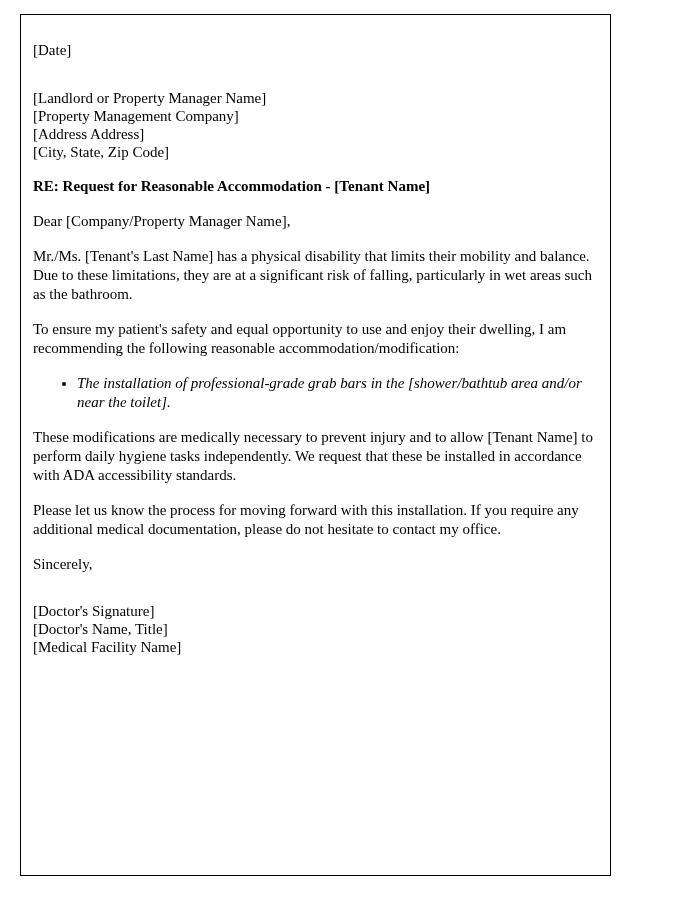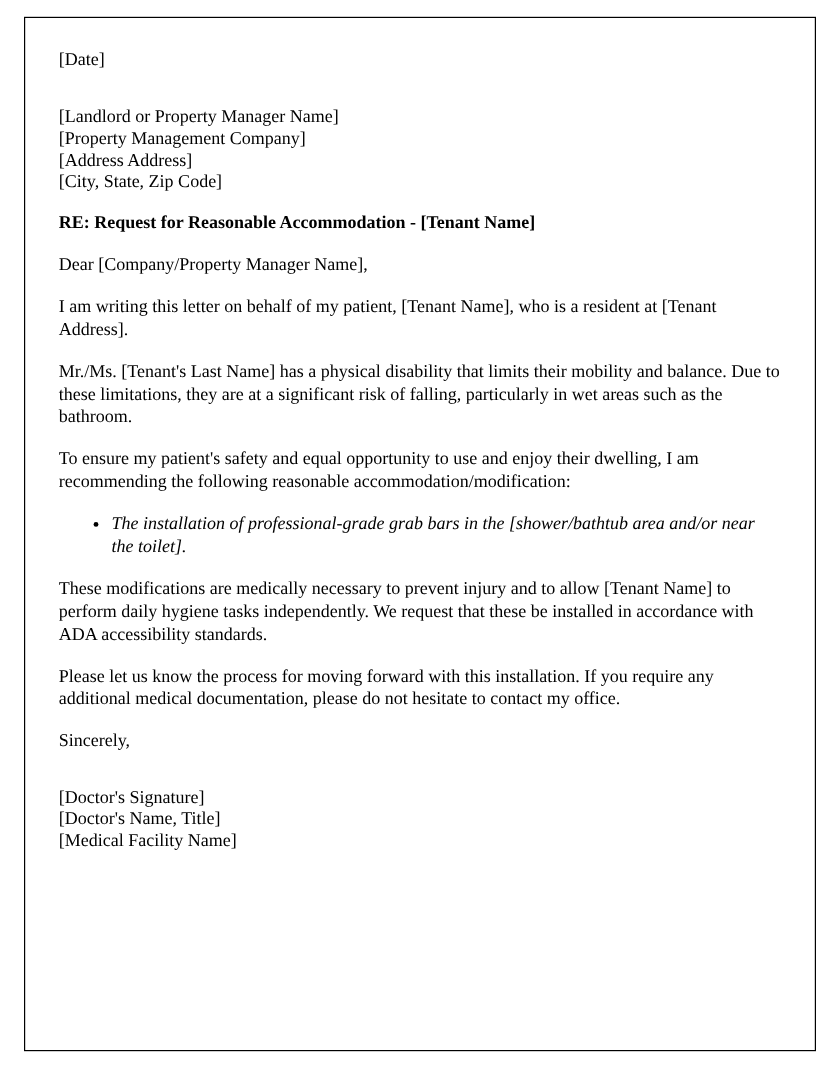--- a/index.html
+++ b/index.html
@@ -8,26 +8,26 @@
     background: #ffffff;
     width: 700px;
     height: 900px;
     font-family: "Liberation Serif", "DejaVu Serif", serif;
     color: #000000;
   }
   .page {
     position: absolute;
     left: 20px;
     top: 14px;
-    width: 660px;
+    width: 591px;
     height: 862px;
     box-sizing: border-box;
     border: 1px solid #000000;
     background: #ffffff;
-    padding: 26px 28px;
+    padding: 26px 12px;
     overflow: hidden;
   }
   .line {
     margin: 0;
     font-size: 15px;
     line-height: 18px;
   }
   .para {
     margin: 0 0 16px 0;
     font-size: 15px;
@@ -69,21 +69,20 @@
     <p class="line">[Landlord or Property Manager Name]</p>
     <p class="line">[Property Management Company]</p>
     <p class="line">[Address Address]</p>
     <p class="line">[City, State, Zip Code]</p>
   </div>
 
   <p class="para subject">RE: Request for Reasonable Accommodation - [Tenant Name]</p>
 
   <p class="para">Dear [Company/Property Manager Name],</p>
 
-  <p class="para">I am writing this letter on behalf of my patient, [Tenant Name], who is a resident at [Tenant Address].</p>
 
   <p class="para">Mr./Ms. [Tenant's Last Name] has a physical disability that limits their mobility and balance. Due to these limitations, they are at a significant risk of falling, particularly in wet areas such as the bathroom.</p>
 
   <p class="para">To ensure my patient's safety and equal opportunity to use and enjoy their dwelling, I am recommending the following reasonable accommodation/modification:</p>
 
   <ul class="accommodation-list">
     <li>The installation of professional-grade grab bars in the [shower/bathtub area and/or near the toilet].</li>
   </ul>
 
   <p class="para">These modifications are medically necessary to prevent injury and to allow [Tenant Name] to perform daily hygiene tasks independently. We request that these be installed in accordance with ADA accessibility standards.</p>

